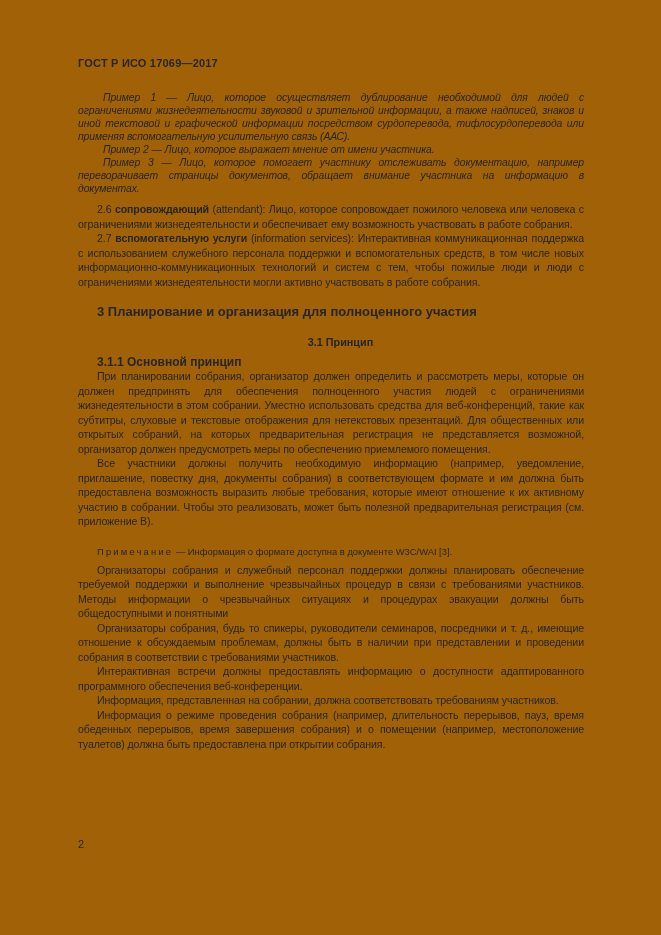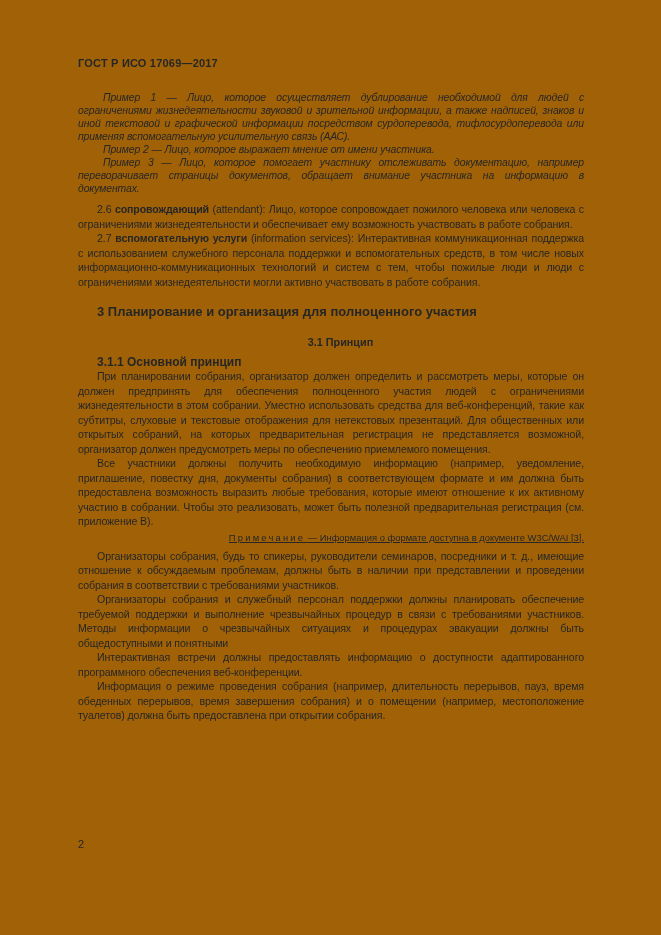--- a/index.html
+++ b/index.html
@@ -69,25 +69,24 @@
   }
   h3.sub-sub-heading {
     font-size: 12px;
     font-weight: 700;
     margin: 0;
     text-indent: 19px;
   }
   p.note {
     font-size: 9.4px;
     line-height: 13px;
-    margin: 2px 0 5px 0;
+    margin: 16px 0 5px 0;
     text-indent: 19px;
-    text-align: right;
+    text-align: left;
     letter-spacing: 0;
-    text-decoration: underline;
   }
   p.note .nlabel {
     letter-spacing: 2.2px;
   }
   .page-number {
     position: absolute;
     left: 78px;
     top: 838px;
     font-size: 11px;
   }
@@ -118,22 +117,23 @@
     <h2 class="sub-heading">3.1 Принцип</h2>
 
     <h3 class="sub-sub-heading">3.1.1 Основной принцип</h3>
     <p>При планировании собрания, организатор должен определить и рассмотреть меры, которые он должен предпринять для обеспечения полноценного участия людей с ограничениями жизнедеятельности в этом собрании. Уместно использовать средства для веб-конференций, такие как субтитры, слуховые и текстовые отображения для нетекстовых презентаций. Для общественных или открытых собраний, на которых предварительная регистрация не представляется возможной, организатор должен предусмотреть меры по обеспечению приемлемого помещения.</p>
 
     <p>Все участники должны получить необходимую информацию (например, уведомление, приглашение, повестку дня, документы собрания) в соответствующем формате и им должна быть предоставлена возможность выразить любые требования, которые имеют отношение к их активному участию в собрании. Чтобы это реализовать, может быть полезной предварительная регистрация (см. приложение В).</p>
 
     <p class="note"><span class="nlabel">Примечание</span>
       <span>— Информация о формате доступна в документе W3C/WAI [3].</span></p>
 
+    <p>Организаторы собрания и служебный персонал поддержки должны планировать обеспечение требуемой поддержки и выполнение чрезвычайных процедур в связи с требованиями участников. Методы информации о чрезвычайных ситуациях и процедурах эвакуации должны быть общедоступными и понятными</p>
     <p>Организаторы собрания, будь то спикеры, руководители семинаров, посредники и т. д., имеющие отношение к обсуждаемым проблемам, должны быть в наличии при представлении и проведении собрания в соответствии с требованиями участников.</p>
-    <p>Организаторы собрания и служебный персонал поддержки должны планировать обеспечение требуемой поддержки и выполнение чрезвычайных процедур в связи с требованиями участников. Методы информации о чрезвычайных ситуациях и процедурах эвакуации должны быть общедоступными и понятными</p>
     <p>Интерактивная встречи должны предоставлять информацию о доступности адаптированного программного обеспечения веб-конференции.</p>
 
+    <p>Информация, представленная на собрании, должна соответствовать требованиям участников.</p>
     <p>Информация о режиме проведения собрания (например, длительность перерывов, пауз, время обеденных перерывов, время завершения собрания) и о помещении (например, местоположение туалетов) должна быть предоставлена при открытии собрания.</p>
 
   </div>
 
   <div class="page-number">2</div>
 </div>
 
 </body></html>

